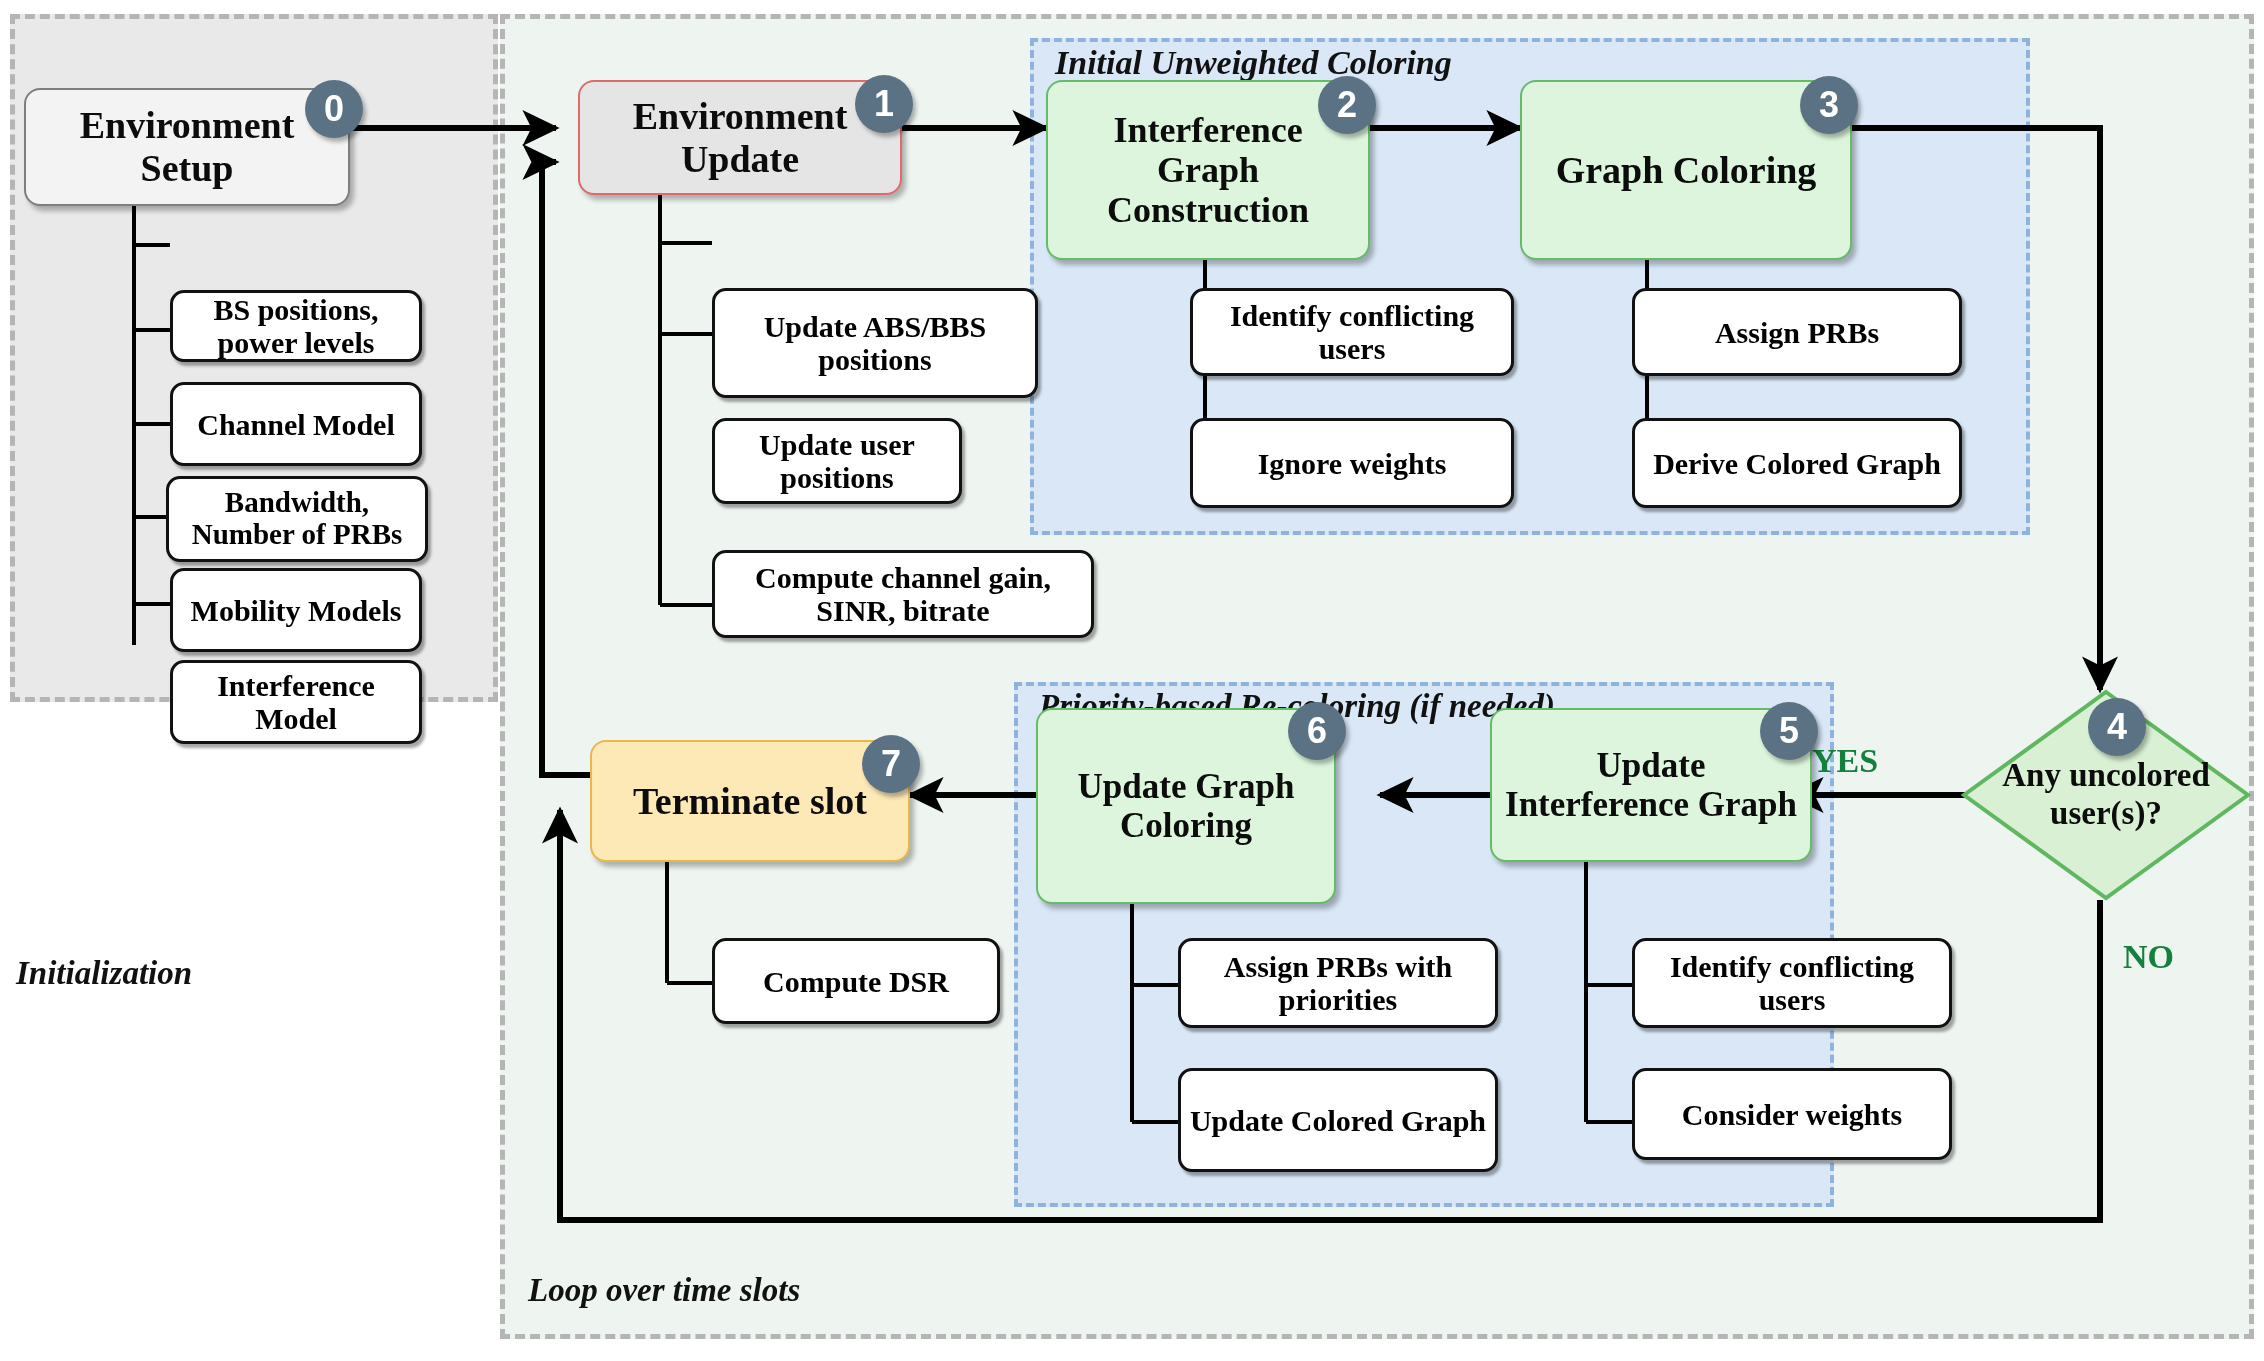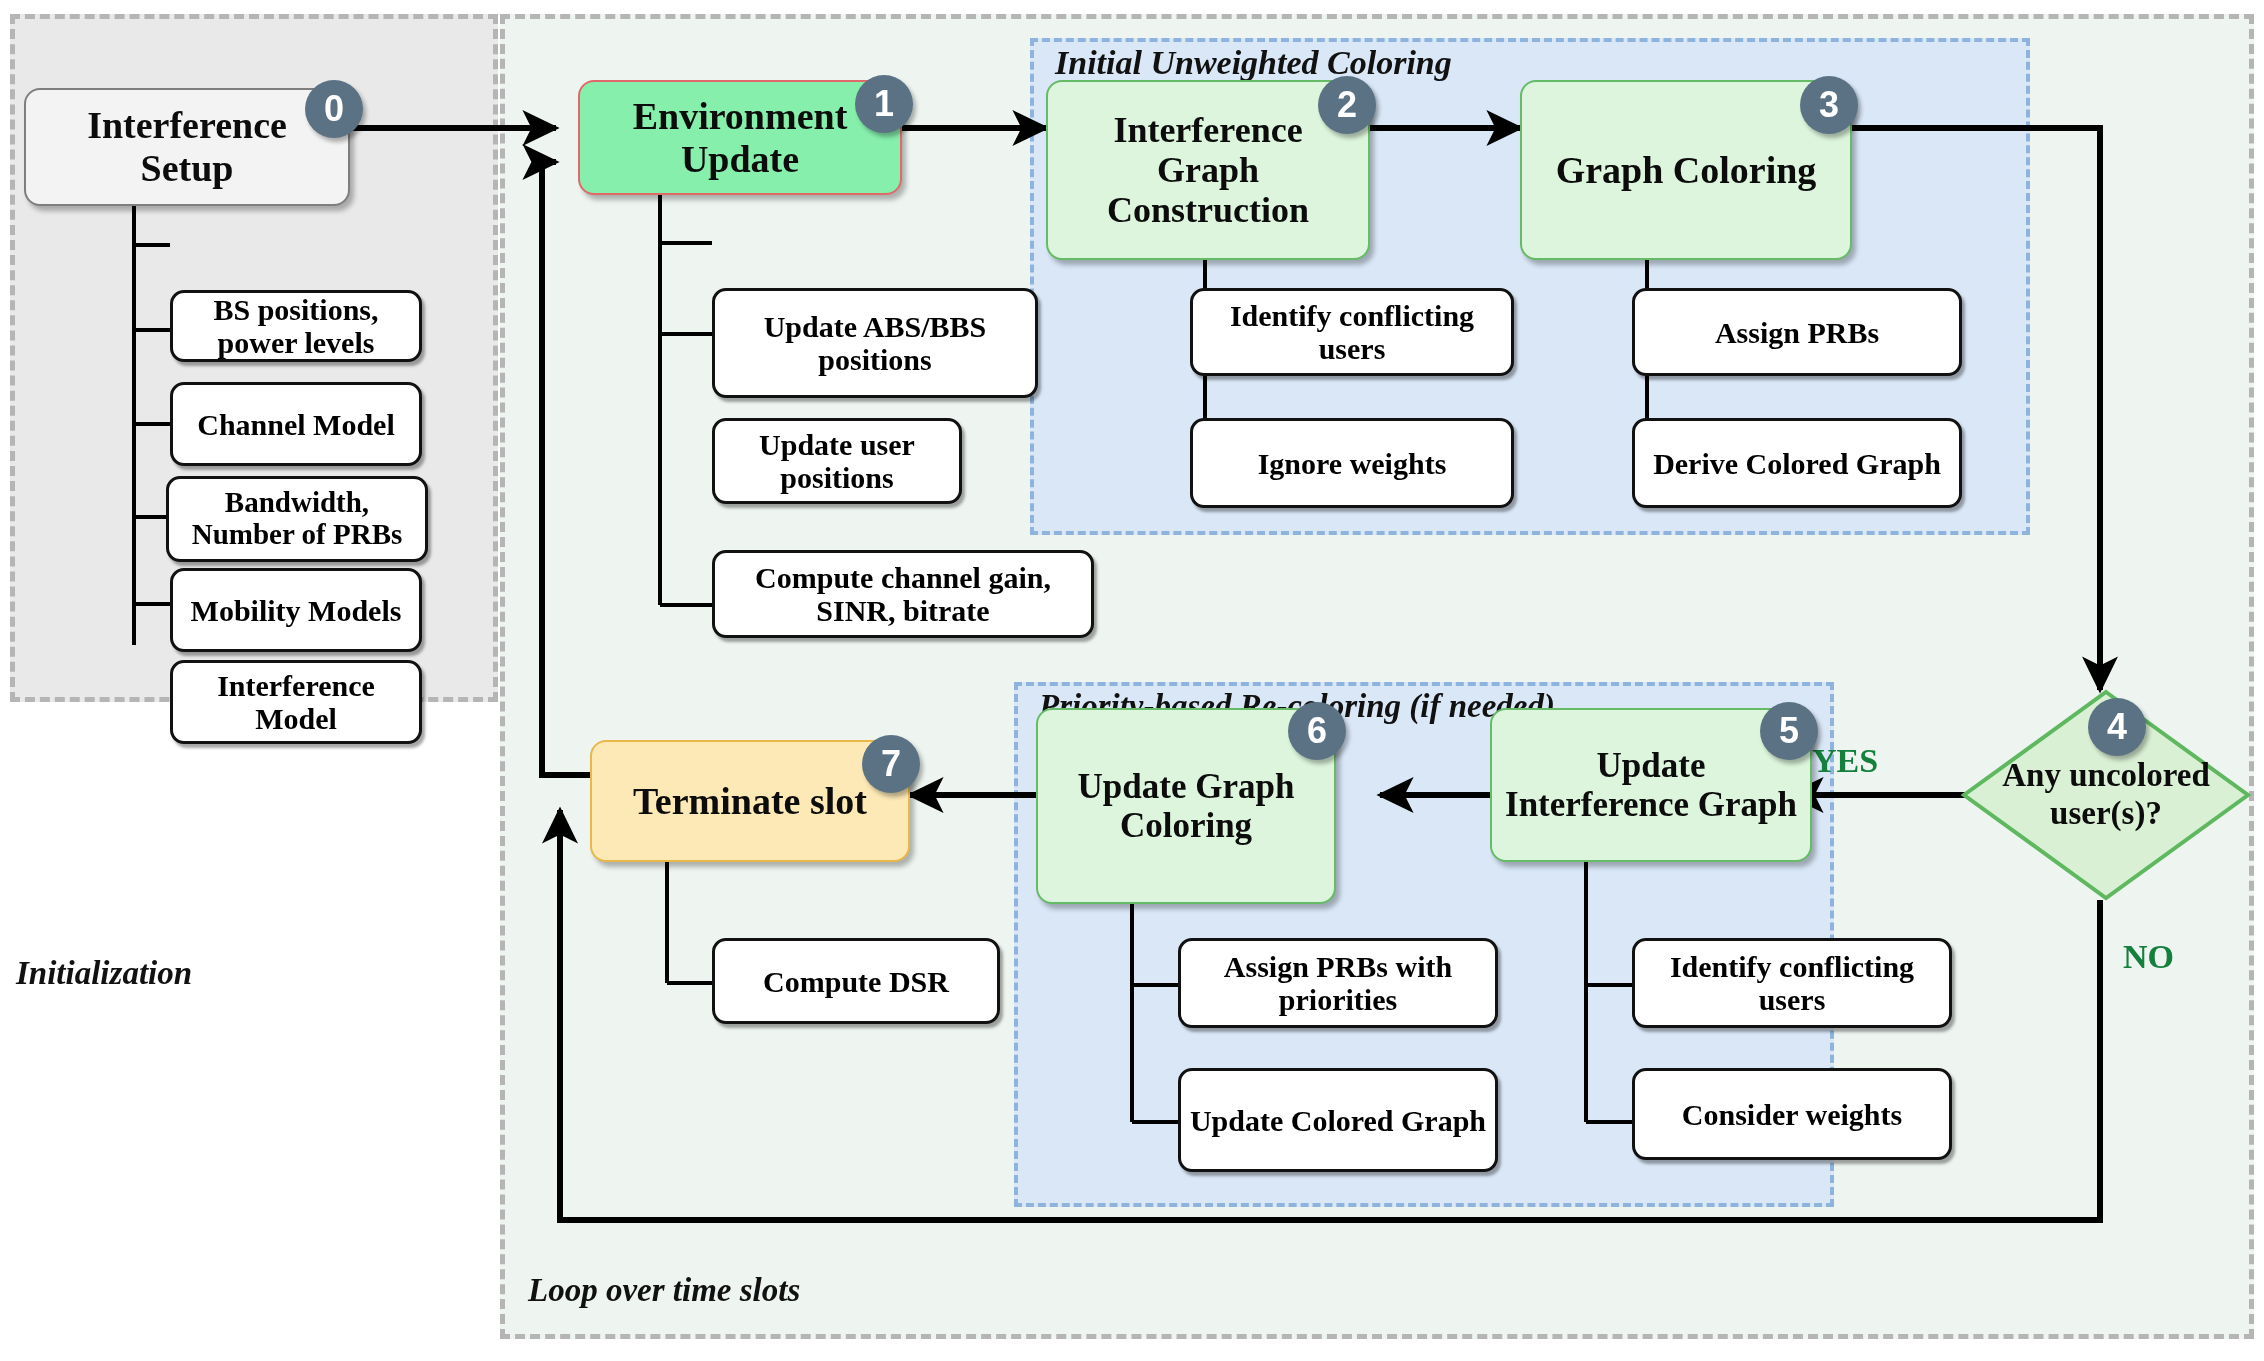--- a/index.html
+++ b/index.html
@@ -25,21 +25,21 @@
   .cap-loop{left:528px;top:1272px;font-size:33px;}
   .cap-blue1{left:1055px;top:44px;font-size:34px;}
   .cap-blue2{left:1039px;top:688px;font-size:33px;}
 
   
   .node{position:absolute;box-sizing:border-box;border-radius:16px;
        display:flex;align-items:center;justify-content:center;text-align:center;
        font-weight:bold;color:#0c0c0c;line-height:1.12;
        box-shadow:4px 5px 5px rgba(0,0,0,0.28);padding:4px 10px;}
   .node-grey {background:#f3f3f3;border:2.5px solid #7e7e7e;}
-  .node-pink {background:#86efac;border:2.5px solid #e06a6a;}
+  .node-pink {background:#e5e5e5;border:2.5px solid #e06a6a;}
   .node-green{background:#dcf5dc;border:2.5px solid #66bb66;}
   .node-yellow{background:#fde9b5;border:2.5px solid #e3b košt;}
   .node-yellow{background:#fde9b5;border:2.5px solid #e8b84b;}
 
   
   .leaf{position:absolute;box-sizing:border-box;background:#ffffff;
        border:3px solid #111;border-radius:14px;
        display:flex;align-items:center;justify-content:center;text-align:center;
        font-weight:bold;color:#000;line-height:1.1;font-size:30px;
        box-shadow:3px 4px 3px rgba(0,0,0,0.35);padding:2px 8px;}
@@ -145,21 +145,21 @@
         <path d="M 667,983 L 712,983"></path>
       </g>
     </g>
   </svg>
 
   <div class="region-caption cap-init">Initialization</div>
   <div class="region-caption cap-loop">Loop over time slots</div>
   <div class="region-caption cap-blue1">Initial Unweighted Coloring</div>
   <div class="region-caption cap-blue2">Priority-based Re-coloring (if needed)</div>
 
-  <div class="node node-grey" style="left:24px;top:88px;width:326px;height:118px;font-size:38px;">Interference Setup</div>
+  <div class="node node-grey" style="left:24px;top:88px;width:326px;height:118px;font-size:38px;">Environment Setup</div>
   <div class="badge" style="left:305px;top:80px;">0</div>
 
   <div class="leaf" style="left:170px;top:290px;width:252px;height:72px;">BS positions, power levels</div>
   <div class="leaf" style="left:170px;top:382px;width:252px;height:84px;">Channel Model</div>
   <div class="leaf" style="left:166px;top:476px;width:262px;height:86px;font-size:29px;">Bandwidth, Number of PRBs</div>
   <div class="leaf" style="left:170px;top:568px;width:252px;height:84px;">Mobility Models</div>
   <div class="leaf" style="left:170px;top:660px;width:252px;height:84px;">Interference Model</div>
 
   <div class="node node-pink" style="left:578px;top:80px;width:324px;height:115px;font-size:38px;">Environment Update</div>
   <div class="badge" style="left:855px;top:75px;">1</div>

